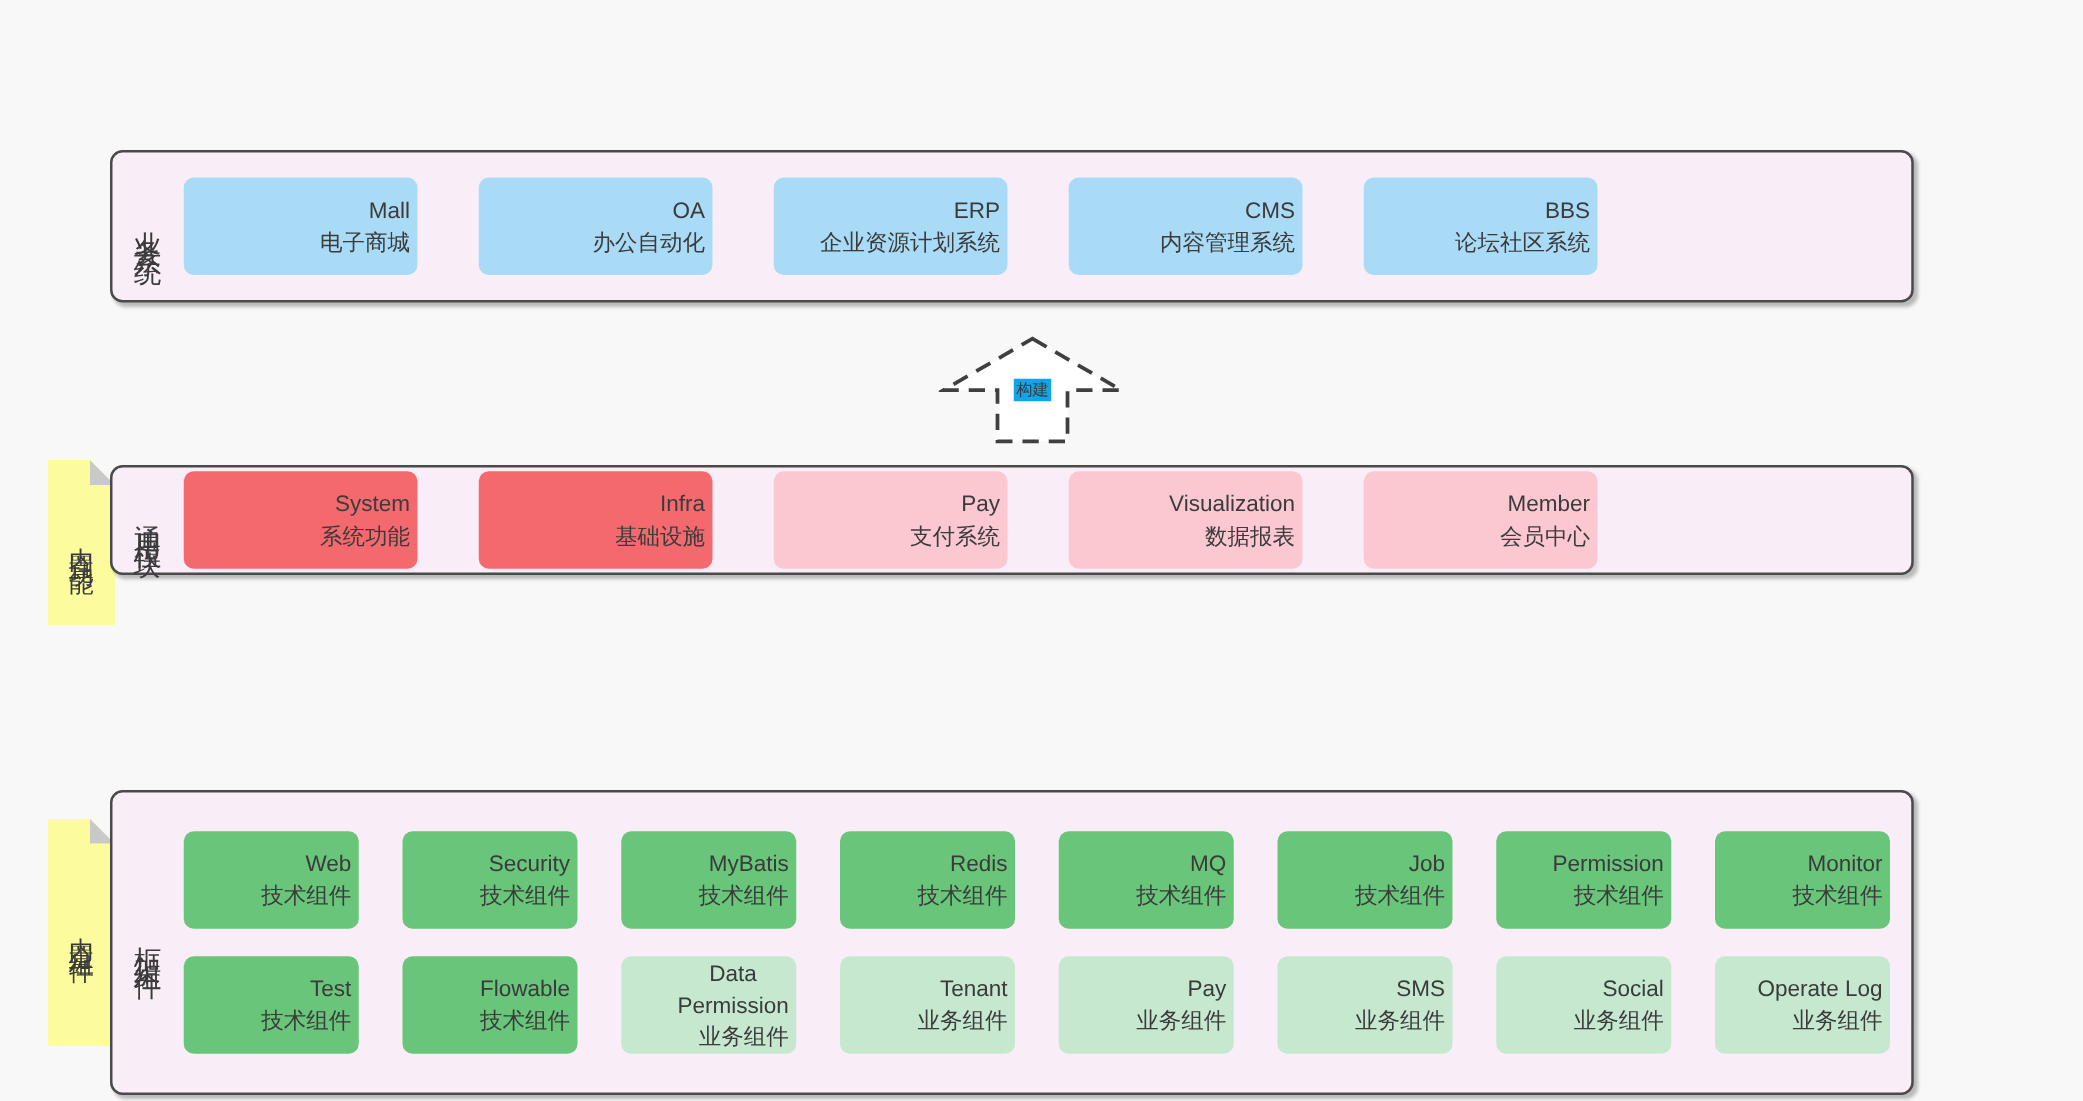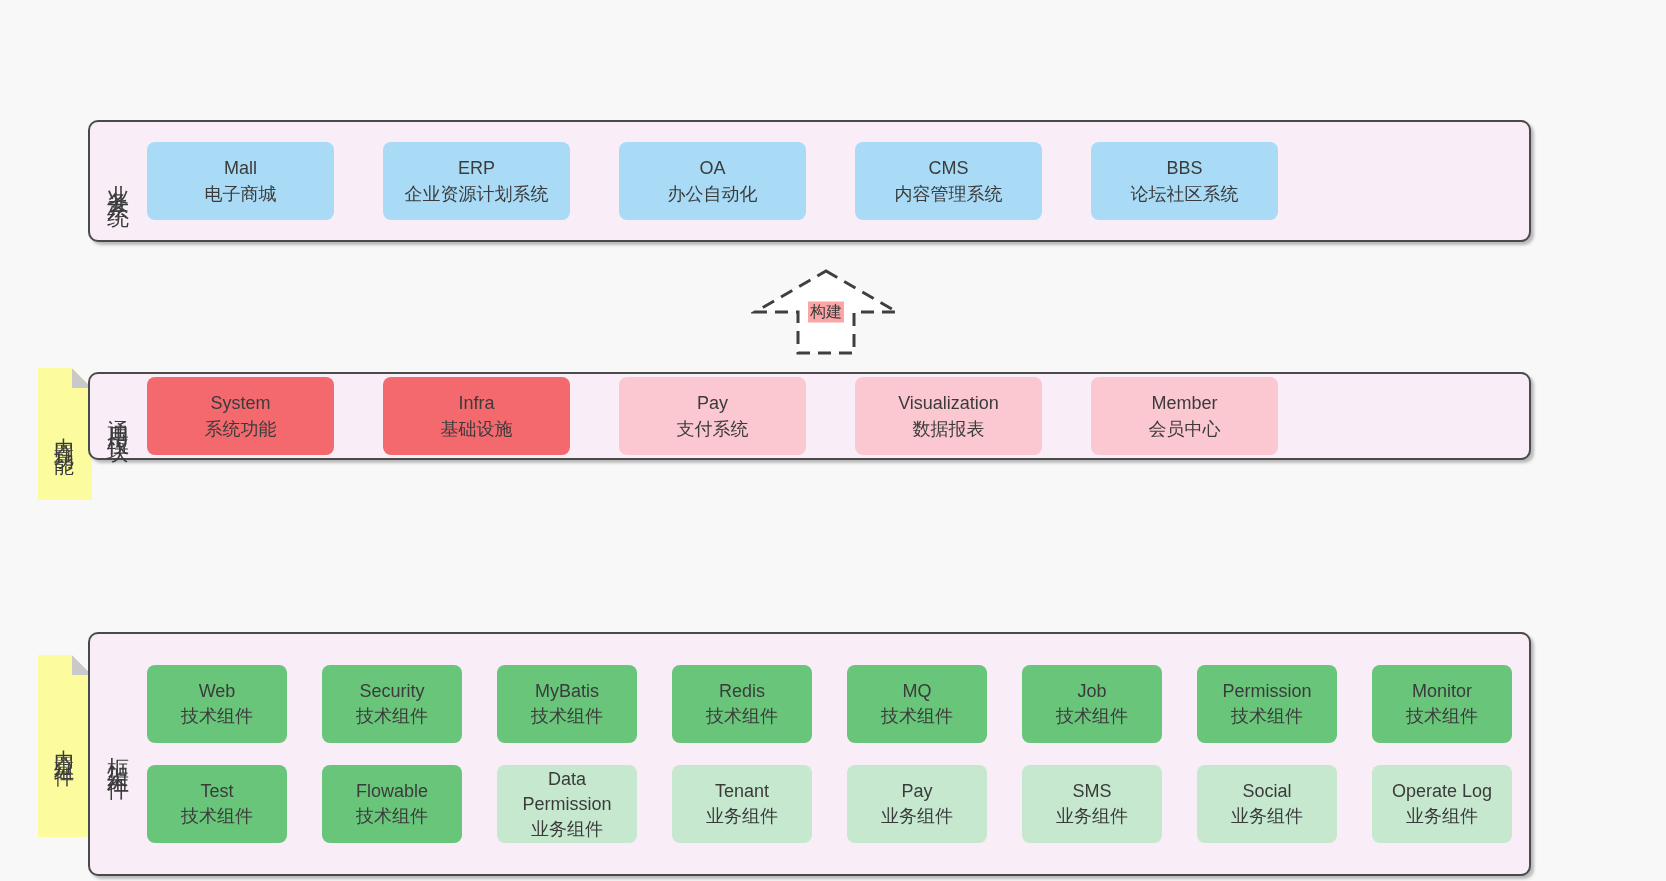--- a/index.html
+++ b/index.html
@@ -38,21 +38,21 @@
   }
   .box-area-rows{
     position:absolute;left:57px;right:8px;top:0;bottom:0;
     display:flex;flex-direction:column;justify-content:center;gap:22px;
   }
   .box-row{display:flex;gap:35px;}
 
   
   .box{
     border-radius:8px;
-    display:flex;flex-direction:column;align-items:center;justify-content:center;
+    display:flex;flex-direction:column;align-items:flex-end;justify-content:center;
     text-align:center;
     font-size:18px;line-height:26px;
     padding:0 6px;box-sizing:border-box;
     flex:0 0 auto;
   }
   .box-wide{width:187px;height:78px;}
   .box-small{width:140px;height:78px;line-height:25px;}
   .blue{background:#a9dbf6;}
   .red{background:#f4696e;}
   .pink{background:#fbc8d1;}
@@ -80,21 +80,21 @@
     font-size:20px;letter-spacing:6px;color:#3b3b3b;white-space:nowrap;
   }
 
   
   .arrow{position:absolute;width:150px;height:88px;z-index:1;}
   .arrow svg{position:absolute;inset:0;}
   .arrow-build{left:751px;top:268px;}
   .arrow-implement{left:765px;top:515px;}
   .arrow-label{
     position:absolute;left:50%;top:44px;transform:translate(-50%,-50%);
-    background:#fca5a5;font-size:16px;color:#3b3b3b;padding:0 2px;
+    background:#0ea5e9;font-size:13px;color:#3b3b3b;padding:0 2px;
     white-space:nowrap;
   }
 </style>
 </head>
 <body>
 
 <div class="canvas">
 
   <div class="sticky sticky-modules">
     <span class="sticky-fold"></span>
@@ -106,26 +106,26 @@
   </div>
 
   <section class="panel panel-business">
     <div class="panel-label">业务系统</div>
     <div class="box-area">
       <div class="box box-wide blue">
         <div class="box-title">Mall</div>
         <div class="box-sub">电子商城</div>
       </div>
       <div class="box box-wide blue">
+        <div class="box-title">OA</div>
+        <div class="box-sub">办公自动化</div>
+      </div>
+      <div class="box box-wide blue">
         <div class="box-title">ERP</div>
         <div class="box-sub">企业资源计划系统</div>
-      </div>
-      <div class="box box-wide blue">
-        <div class="box-title">OA</div>
-        <div class="box-sub">办公自动化</div>
       </div>
       <div class="box box-wide blue">
         <div class="box-title">CMS</div>
         <div class="box-sub">内容管理系统</div>
       </div>
       <div class="box box-wide blue">
         <div class="box-title">BBS</div>
         <div class="box-sub">论坛社区系统</div>
       </div>
     </div>

